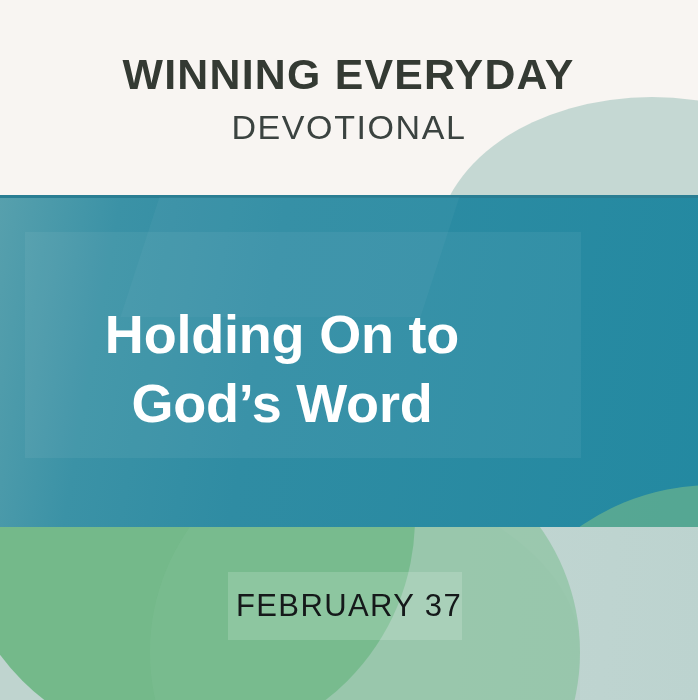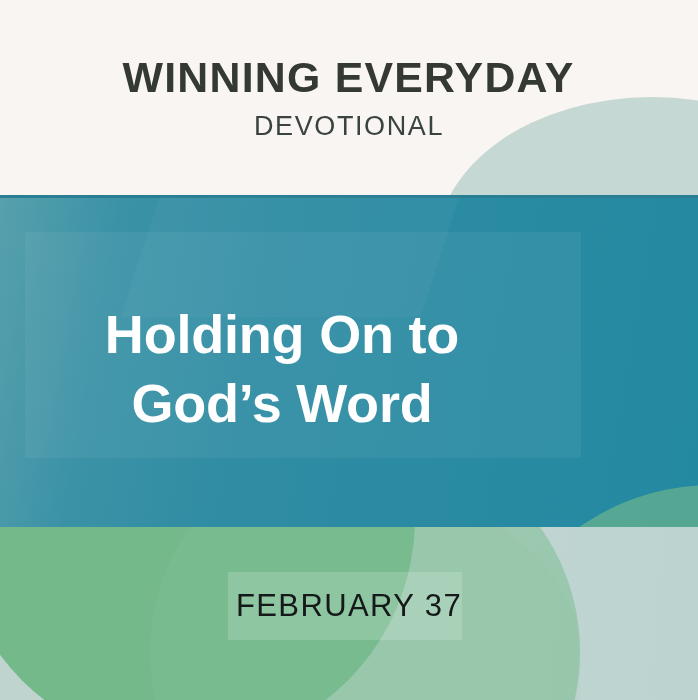--- a/index.html
+++ b/index.html
@@ -134,21 +134,21 @@
     font-weight: 700;
     letter-spacing: 1.2px;
     color: #343a33;
     line-height: 1.0;
     margin: 0 0 14px 0;
     text-align: center;
     white-space: nowrap;
     transform: scaleX(1.02);
   }
   .brand-sub {
-    font-size: 27px;
+    font-size: 34px;
     font-weight: 400;
     letter-spacing: 1.6px;
     color: #3b4340;
     line-height: 1.0;
     margin: 0;
     text-align: center;
     white-space: nowrap;
   }
 
   

